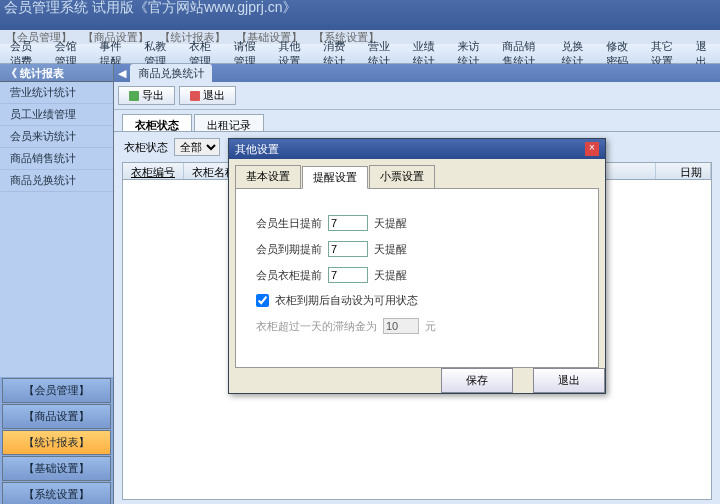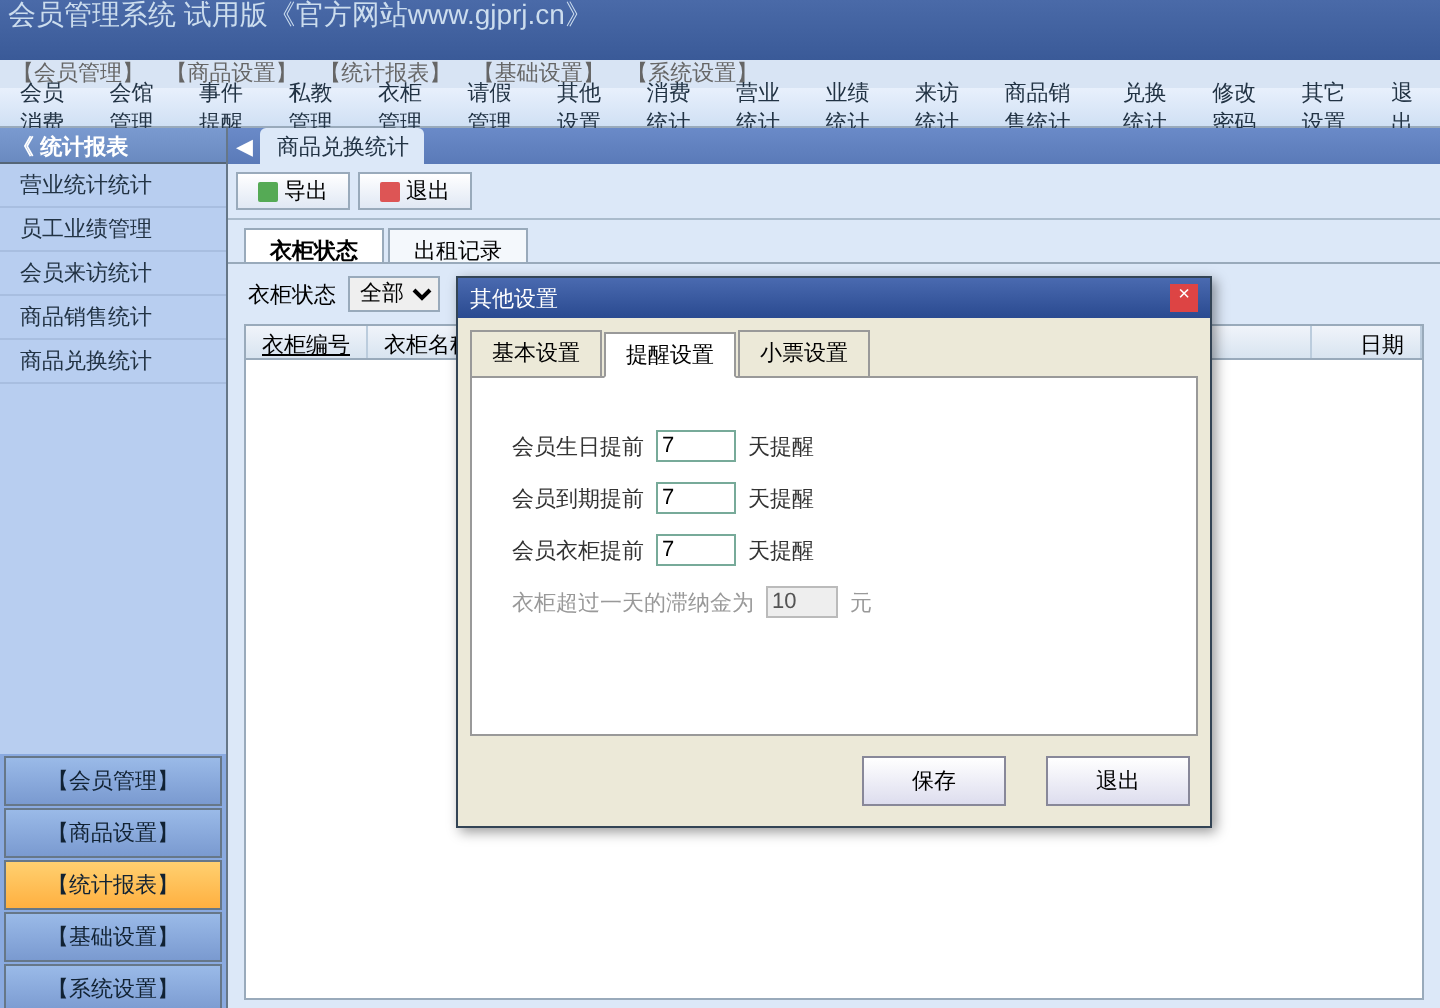--- a/index.html
+++ b/index.html
@@ -36,21 +36,21 @@
 .dtitle{height:20px;background:linear-gradient(#4a6ab0,#2a4a90);color:#fff;padding:3px 6px;display:flex;justify-content:space-between;align-items:flex-start}
 .dclose{width:14px;height:14px;background:#d44;color:#fff;text-align:center;line-height:12px;cursor:pointer;font-size:10px}
 .dtabs{display:flex;padding:6px 6px 0;background:#ece9d8}
 .dtab{padding:3px 10px;background:#ece9d8;border:1px solid #999;border-bottom:none;cursor:pointer;margin-right:1px}
 .dtab.act{background:#fff;border-bottom:1px solid #fff;position:relative;top:1px}
 .dbody{background:#fff;margin:0 6px;border:1px solid #999;padding:16px 20px;min-height:180px}
 .drow{display:flex;align-items:center;margin:10px 0;gap:6px;color:#333}
 .drow input[type=text]{width:40px;border:1px solid #7a9;padding:1px 2px}
 .drow.dis{color:#999}
 .drow.dis input{background:#eee;border-color:#bbb;width:36px}
-.dfoot{padding:10px;display:flex;justify-content:flex-end;gap:20px;background:#ece9d8}
+.dfoot{display:flex;justify-content:flex-end;gap:20px;background:#ece9d8}
 .dbtn{padding:4px 24px;background:linear-gradient(#fff,#dde);border:1px solid #889;cursor:pointer}
 </style>
 </head>
 <body>
 
 <div class="titlebar">会员管理系统 试用版《官方网站www.gjprj.cn》</div>
 <div class="menubar">
   <span>【会员管理】</span>
   <span>【商品设置】</span>
   <span>【统计报表】</span>
@@ -196,20 +196,24 @@
     <div class="drow">
         <span>会员到期提前</span>
         <input type="text" value="7" style="">
         <span>天提醒</span>
       </div>
     <div class="drow">
         <span>会员衣柜提前</span>
         <input type="text" value="7" style="">
         <span>天提醒</span>
       </div>
+    <div class="drow">
+        <input type="checkbox" checked="" style="">
+        <span>衣柜到期后自动设为可用状态</span>
+      </div>
     <div class="drow dis">
         <span>衣柜超过一天的滞纳金为</span>
         <input type="text" disabled="" value="10" style="">
         <span>元</span>
       </div>
   </div>
   <div class="dfoot">
     <div class="dbtn">保存</div>
     <div class="dbtn">退出</div>
   </div>

